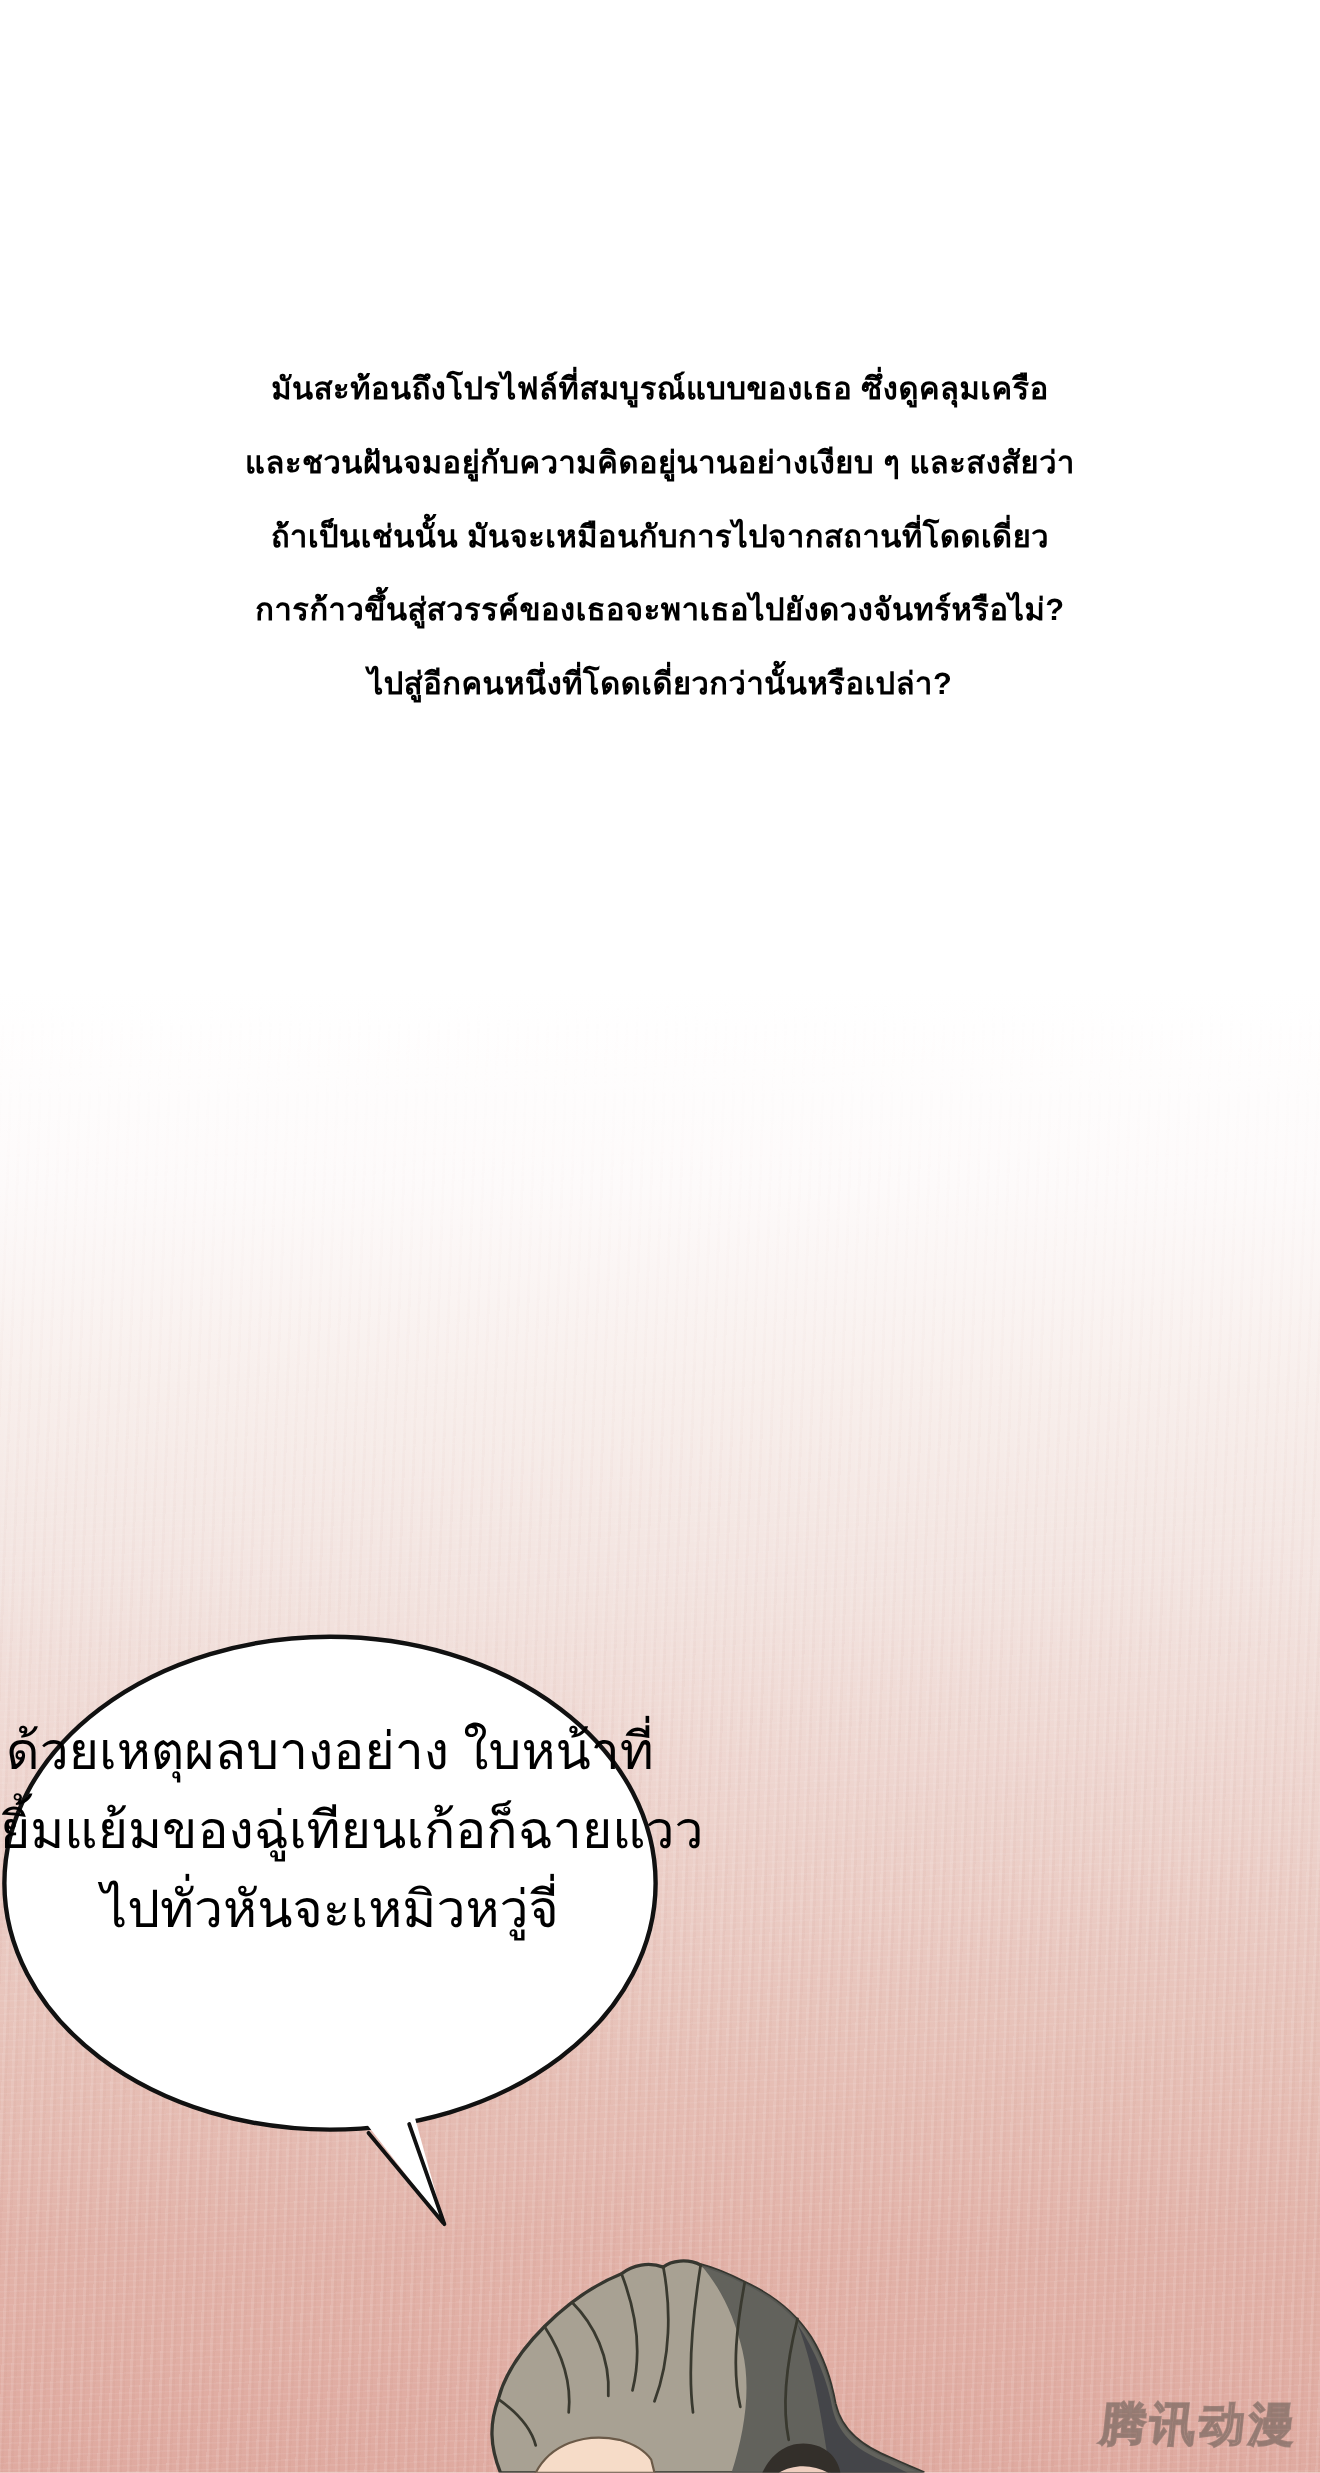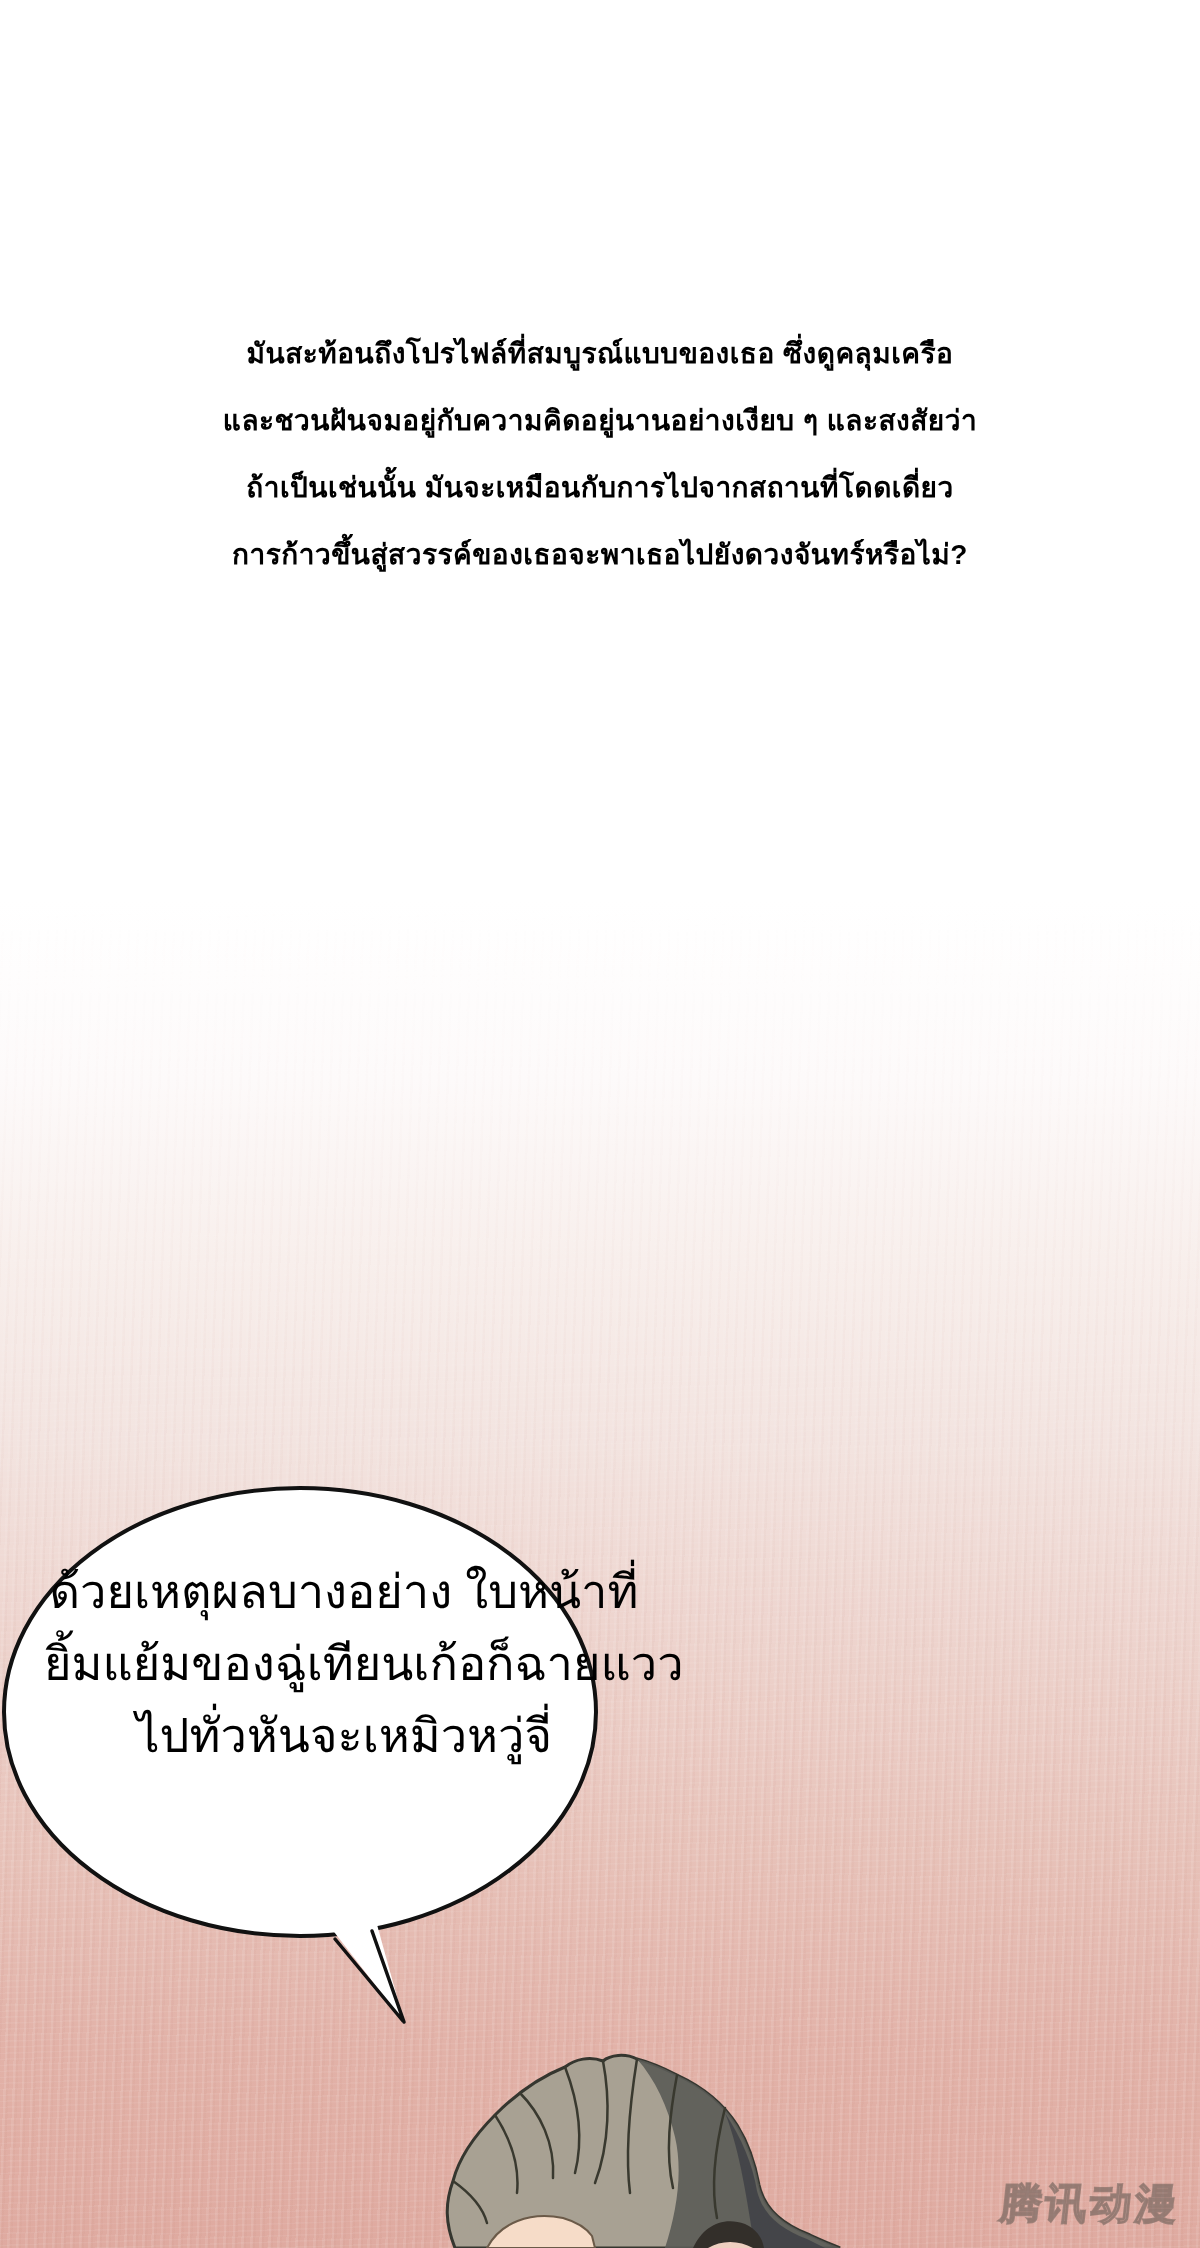--- a/index.html
+++ b/index.html
@@ -34,21 +34,21 @@
     text-align:center;color:#000;
     font-size:28px;line-height:67px;font-weight:800;
     letter-spacing:0.5px;
   }
   .narration-line{white-space:nowrap;}
   
   .bubble-svg{position:absolute;left:0;top:1470px;}
   .bubble-text{
     position:absolute;left:0;top:1556px;width:600px;
     text-align:center;color:#000;
-    font-size:47px;line-height:72px;font-weight:500;margin-left:44px;
+    font-size:47px;line-height:72px;font-weight:500;
   }
   .bubble-line{white-space:nowrap;}
   
   .hair-svg{position:absolute;left:425px;top:2053px;}
   
   .watermark{
     position:absolute;right:20px;bottom:16px;
     font-size:42px;font-weight:bold;letter-spacing:3px;
     color:rgba(140,120,112,0.30);
     -webkit-text-stroke:1.5px rgba(110,95,88,0.55);
@@ -62,20 +62,21 @@
 <div class="page">
 
   <div class="bg"></div>
   <div class="texture"></div>
 
   <div class="narration">
     <div class="narration-line">มันสะท้อนถึงโปรไฟล์ที่สมบูรณ์แบบของเธอ ซึ่งดูคลุมเครือ</div>
     <div class="narration-line">และชวนฝันจมอยู่กับความคิดอยู่นานอย่างเงียบ ๆ และสงสัยว่า</div>
     <div class="narration-line">ถ้าเป็นเช่นนั้น มันจะเหมือนกับการไปจากสถานที่โดดเดี่ยว</div>
     <div class="narration-line">การก้าวขึ้นสู่สวรรค์ของเธอจะพาเธอไปยังดวงจันทร์หรือไม่?</div>
+    <div class="narration-line">ไปสู่อีกคนหนึ่งที่โดดเดี่ยวกว่านั้นหรือเปล่า?</div>
   </div>
 
   <svg class="bubble-svg" width="640" height="580" viewBox="0 1470 640 580">
     <ellipse cx="300" cy="1712" rx="296" ry="224" fill="#ffffff" stroke="#111111" stroke-width="4"></ellipse>
 
     <polygon points="331,1928 376,1921 404,2022" fill="#ffffff"></polygon>
     <path d="M335,1939 L403,2021 M372,1931 L404,2022" fill="none" stroke="#111111" stroke-width="3.5" stroke-linecap="round"></path>
   </svg>
 
   <div class="bubble-text">

